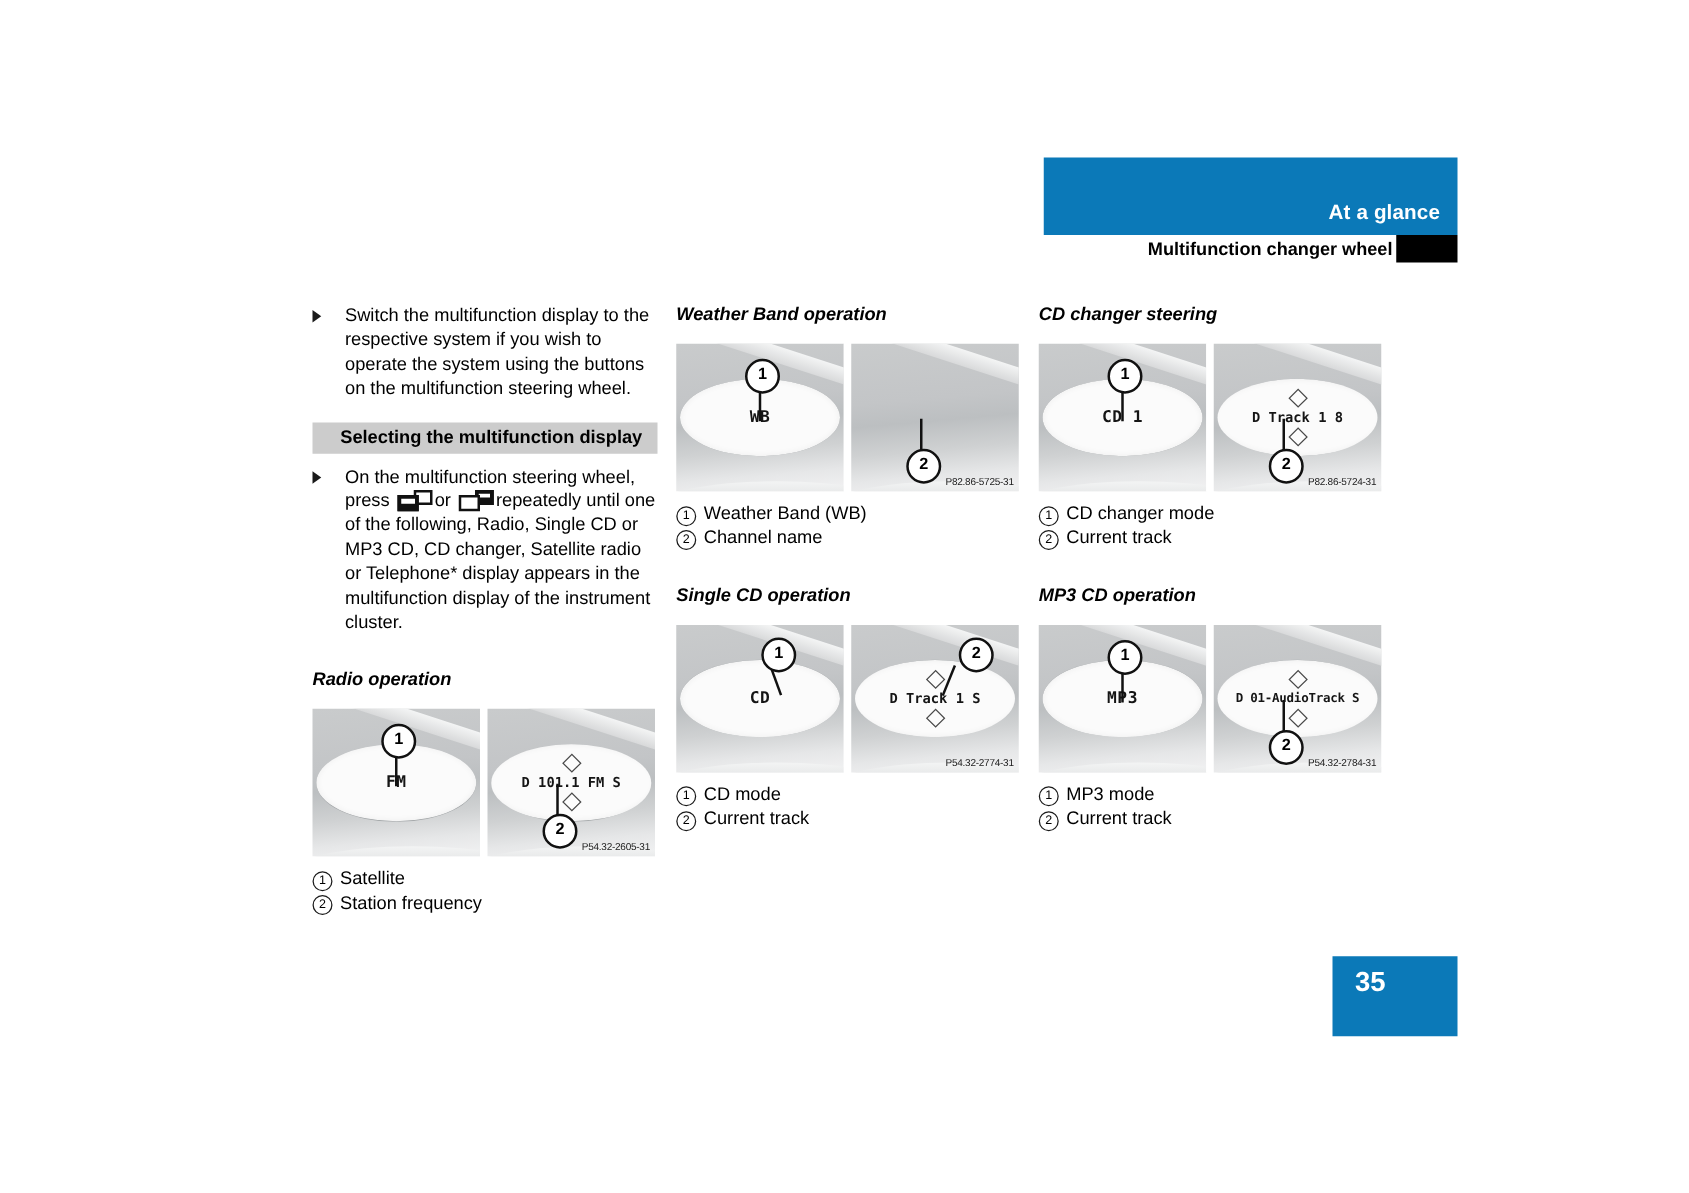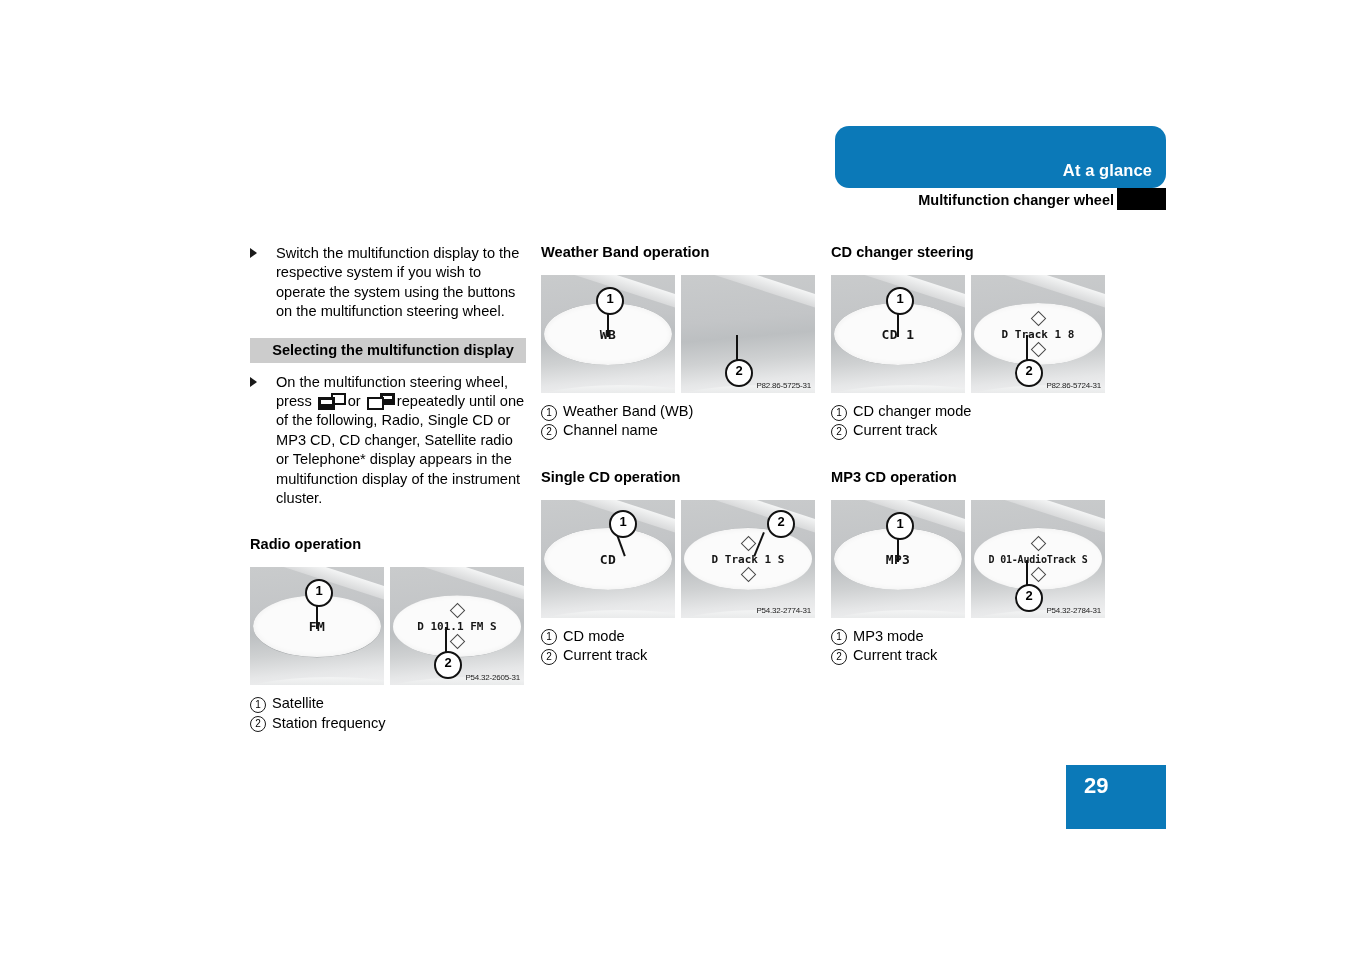--- a/index.html
+++ b/index.html
@@ -17,21 +17,20 @@
   }
 
   
   #header-band {
     position: absolute;
     left: 835px;
     top: 126px;
     width: 331px;
     height: 62px;
     background: #0b79b8;
-    border-radius: 14px;
   }
   #header-title {
     position: absolute;
     right: 14px;
     bottom: 8px;
     font-size: 16.5px;
     font-weight: bold;
     color: #ffffff;
     letter-spacing: 0.1px;
   }
@@ -93,20 +92,21 @@
     margin: 16px 0 10px 0;
     line-height: 17px;
     text-align: center;
   }
 
   .sec-heading {
     font-size: 14.6px;
     font-weight: bold;
     margin: 0 0 14px 0;
     line-height: 17px;
+    font-style: italic;
   }
   .sec-heading.spaced { margin-top: 28px; }
 
   
   .mf-btn {
     display: inline-block;
     vertical-align: -4px;
     width: 28px;
     height: 17px;
     position: relative;
@@ -537,14 +537,14 @@
       <span>MP3 mode</span>
     </li>
     <li>
       <span class="num">2</span>
       <span>Current track</span>
     </li>
   </ul>
 </div>
 
 <div id="page-badge">
-  <div id="page-number">29</div>
+  <div id="page-number">35</div>
 </div>
 
 </body></html>

